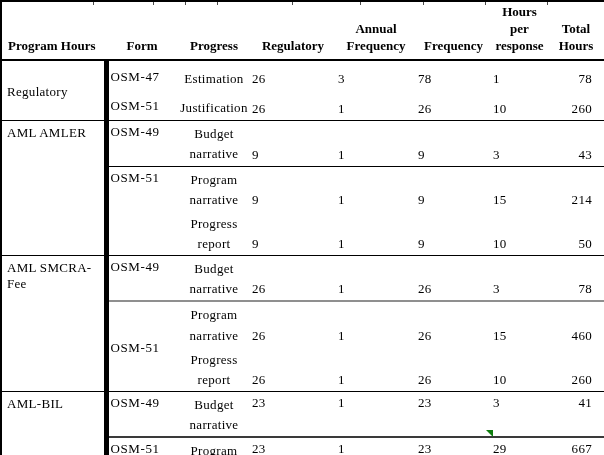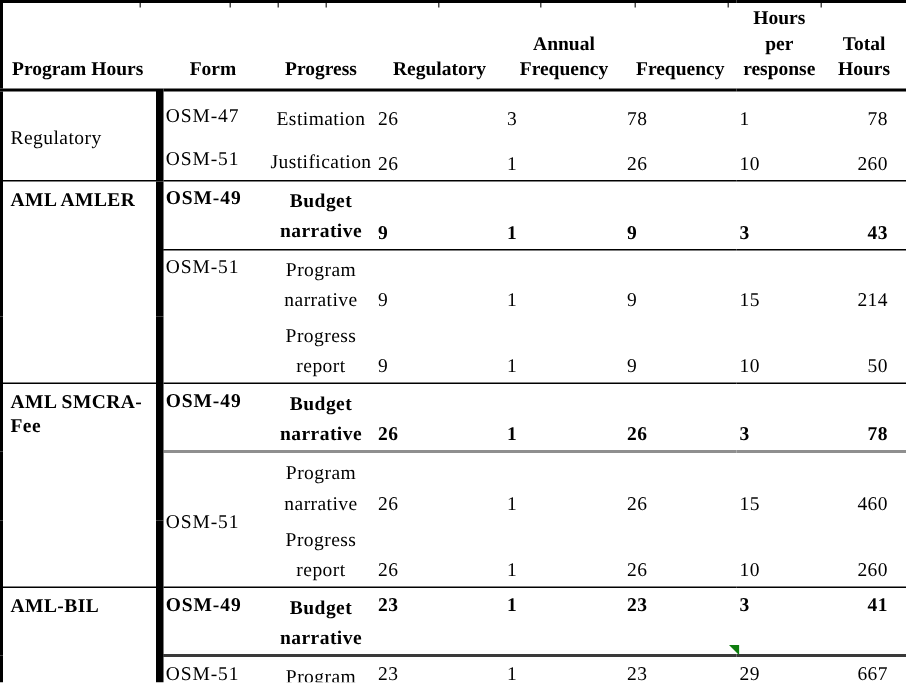--- a/index.html
+++ b/index.html
@@ -17,21 +17,21 @@
   .col-program{text-align:left;vertical-align:top;padding-left:5px;padding-top:4px;
      border-right:5px solid #000000;}
   .v-mid{vertical-align:middle !important;}
   .form-cell{text-align:left;vertical-align:top;padding-top:3px;letter-spacing:0.6px;}
   .purpose-cell{text-align:center;vertical-align:top;padding-top:3px;
      white-space:pre-line;line-height:1.55;}
   .pad8{padding-top:8px;}
   .num{text-align:left;vertical-align:bottom;padding-bottom:3px;}
   .num-top{vertical-align:top;padding-top:3px;margin-top:16px;}
   .th-num{text-align:right;padding-right:12px;}
-  tr.group-start>td{border-top:1px solid #000;font-weight:bold;}
+  tr.group-start>td{border-top:1px solid #000;}
   tr.sep-black>td{border-top:1px solid #000;}
   tr.sep-gray>td{border-top:2px solid #8f8f8f;}
   tr.sep-dark>td{border-top:2px solid #3a3a3a;}
   .tick{position:absolute;top:2px;width:1px;height:3px;background:#4a4a4a;}
   .flag{position:absolute;left:486px;top:430px;width:7px;height:7px;
         clip-path:polygon(0 0,100% 0,100% 100%);}
 </style>
 </head>
 <body>
 

